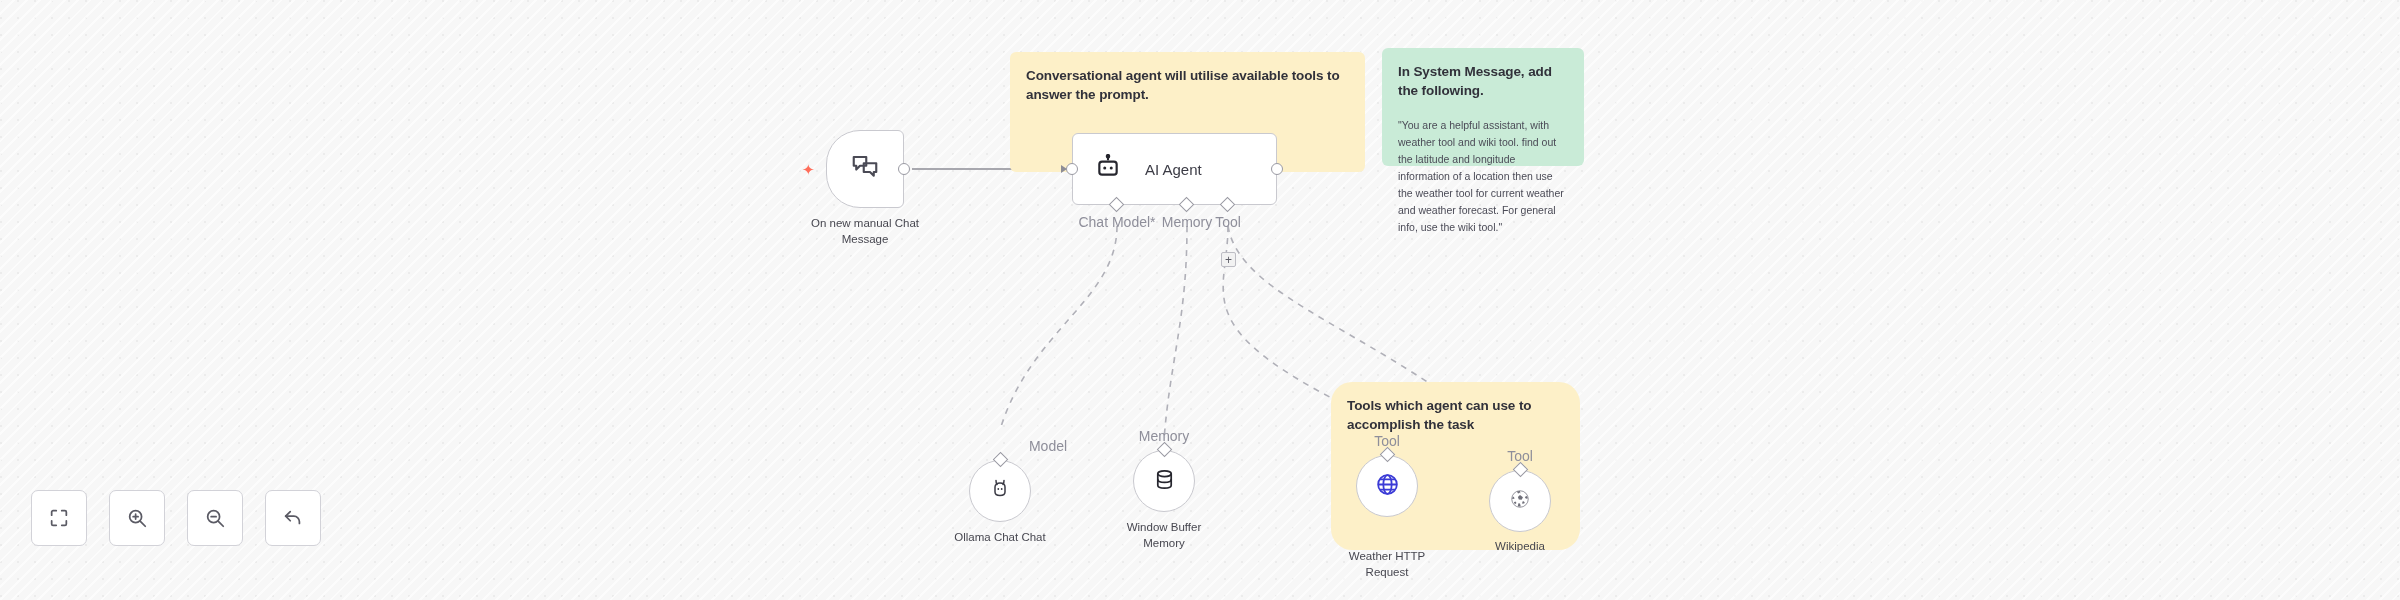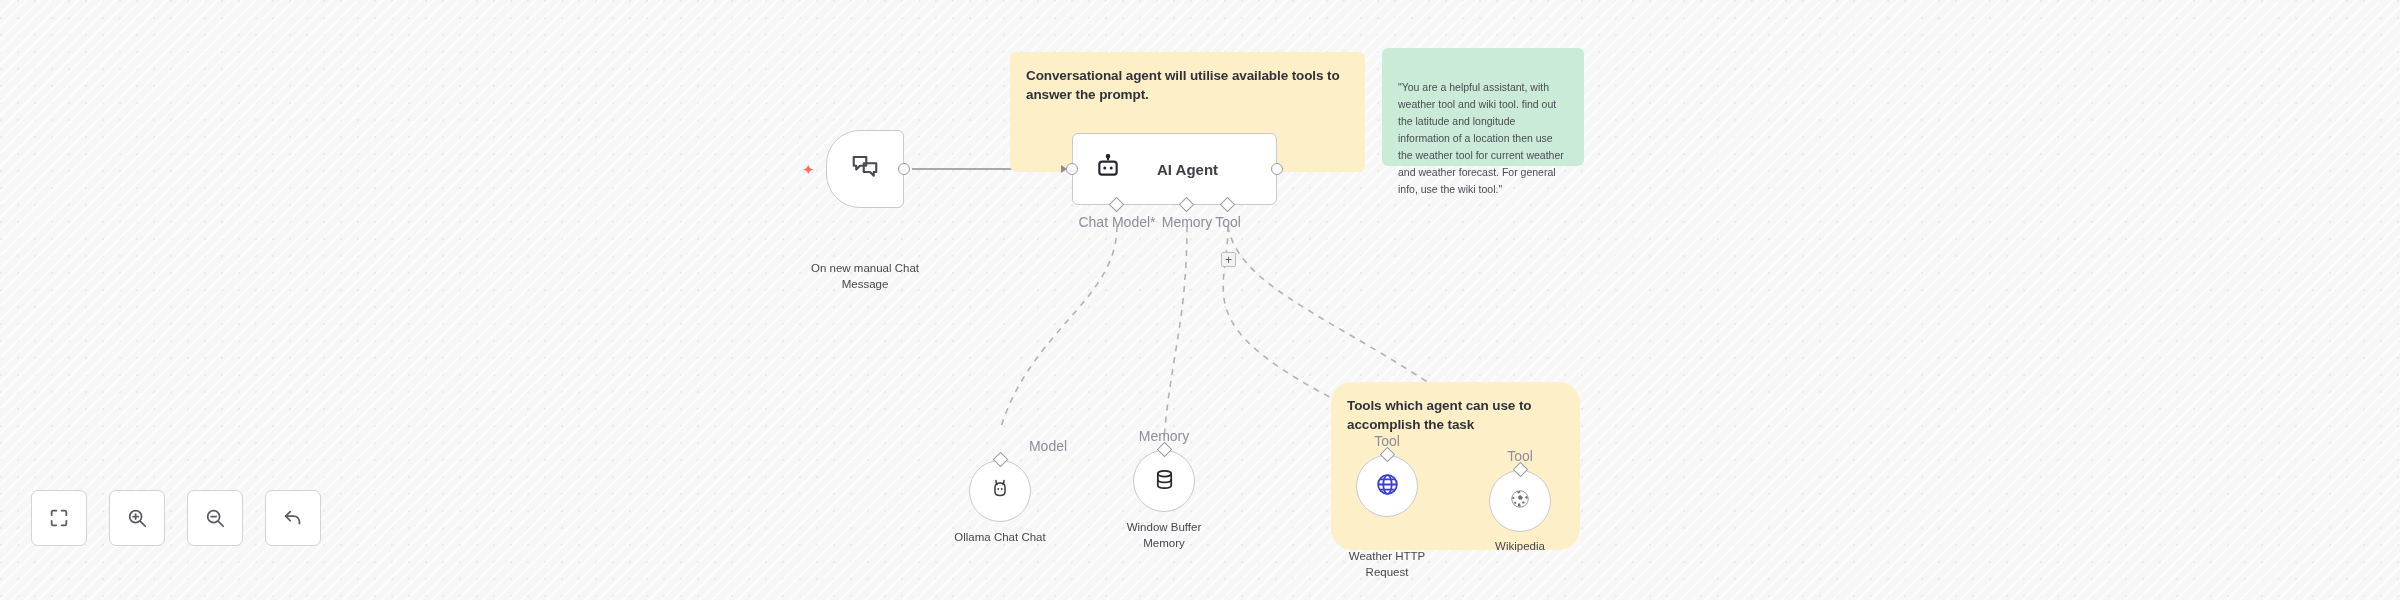--- a/index.html
+++ b/index.html
@@ -59,22 +59,21 @@
     border-radius: 34px 6px 6px 34px;
     display: flex; align-items: center; justify-content: center;
   }
   .agent-node {
     width: 205px; height: 72px;
     background: #fff;
     border: 1px solid #c9c9cf;
     border-radius: 6px;
     display: flex; align-items: center;
     padding-left: 22px;
-    gap: 36px;
-    font-weight: bold;
+    gap: 24px;
   }
   .agent-label {
     font-size: 15px;
     color: #3c3c46;
   }
   .round-node {
     width: 62px; height: 62px;
     background: #fff;
     border: 1px solid #c9c9cf;
     border-radius: 50%;
@@ -170,40 +169,41 @@
     <path d="M 1228 226 C 1228 300, 1180 330, 1387 425" stroke="#b0b0b8" stroke-width="1.6" fill="none" stroke-dasharray="6 6"></path>
 
     <path d="M 1228 226 C 1240 300, 1380 330, 1518 450" stroke="#b0b0b8" stroke-width="1.6" fill="none" stroke-dasharray="6 6"></path>
   </svg>
 
   <div class="sticky yellow" style="left:1010px; top:52px; width:355px; height:120px;">
     <div class="sticky-title">Conversational agent will utilise available tools to answer the prompt.</div>
   </div>
 
   <div class="sticky green" style="left:1382px; top:48px; width:202px; height:118px;">
+    <div class="sticky-title">In System Message, add the following.</div>
     <div class="sticky-body">"You are a helpful assistant, with weather tool and wiki tool. find out the latitude and longitude information of a location then use the weather tool for current weather and weather forecast. For general info, use the wiki tool."</div>
   </div>
 
 
   <div class="sticky yellow" style="left:1331px; top:382px; width:249px; height:168px;border-radius:21px;">
     <div class="sticky-title">Tools which agent can use to accomplish the task</div>
   </div>
 
   <div class="node-wrap" style="left:826px; top:130px; width:78px; height:78px;">
     <div class="spark" style="left:-24px; top:32px;">✦</div>
     <div class="trigger-node">
       <span>
         <svg width="30" height="30" viewBox="0 0 24 24" fill="none" stroke="#4a4a55" stroke-width="1.7" stroke-linecap="round" stroke-linejoin="round">
           <path d="M3 4h10v7H8l-3 3v-3H3z"></path>
           <path d="M11 9h10v7h-2v3l-3-3h-5z"></path>
         </svg>
       </span>
     </div>
     <div class="port-circle" style="left:72px; top:33px;"></div>
-    <div class="node-caption" style="top:86px;margin-top:45px;">On new manual Chat
+    <div class="node-caption" style="top:86px;">On new manual Chat
 Message</div>
   </div>
 
   <div class="node-wrap" style="left:1072px; top:133px; width:205px; height:72px;">
     <div class="arrow-head" style="left:-11px; top:32px;"></div>
     <div class="agent-node">
       <span>
         <svg width="26" height="26" viewBox="0 0 24 24" fill="none" stroke="#26262e" stroke-width="2" stroke-linecap="round" stroke-linejoin="round">
           <path d="M12 2v3"></path>
           <circle cx="12" cy="2" r="1.1" fill="#26262e"></circle>

